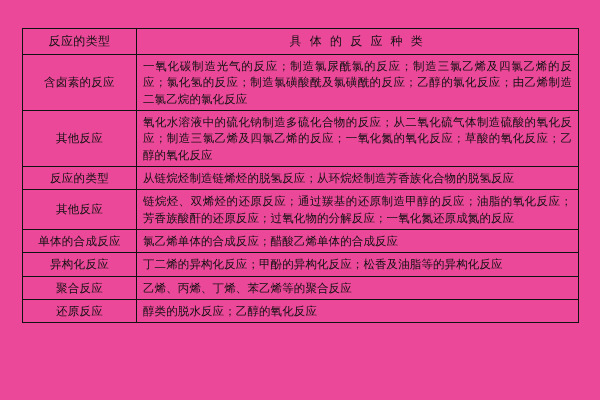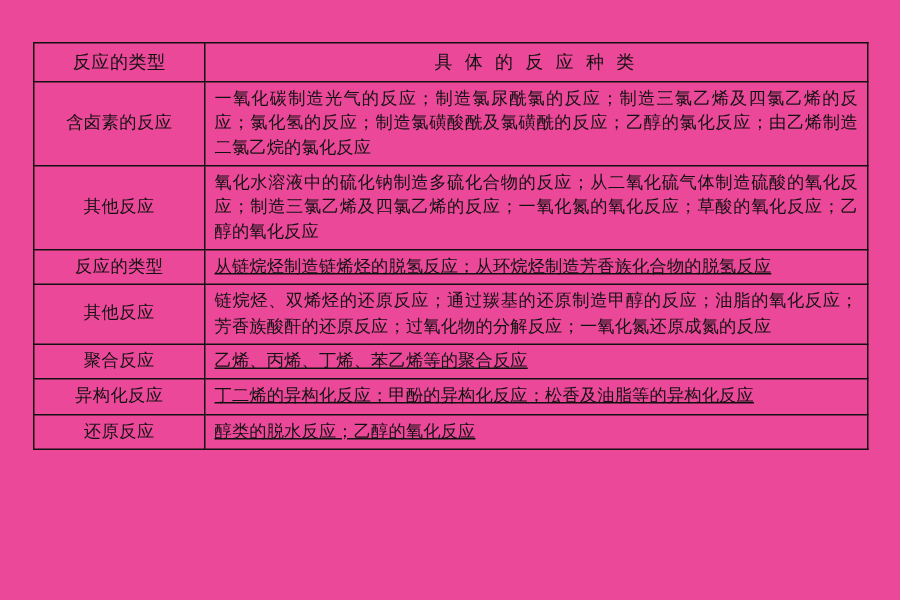--- a/index.html
+++ b/index.html
@@ -57,21 +57,20 @@
   }
   td.desc-cell {
     text-align: justify;
     text-justify: inter-ideograph;
     text-align-last: left;
     letter-spacing: 0.1px;
     margin-left: 12px;
   }
   td.desc-cell.one-line {
     text-align: left;
-    text-decoration: underline;
   }
 </style>
 </head>
 <body>
 
 <div class="page">
   <table class="reaction-table">
     <colgroup>
       <col class="c1">
       <col class="c2">
@@ -93,26 +92,30 @@
       </tr>
       <tr>
         <td class="type-cell">反应的类型</td>
         <td class="desc-cell one-line">从链烷烃制造链烯烃的脱氢反应；从环烷烃制造芳香族化合物的脱氢反应</td>
       </tr>
       <tr>
         <td class="type-cell">其他反应</td>
         <td class="desc-cell">链烷烃、双烯烃的还原反应；通过羰基的还原制造甲醇的反应；油脂的氧化反应；芳香族酸酐的还原反应；过氧化物的分解反应；一氧化氮还原成氮的反应</td>
       </tr>
       <tr>
-        <td class="type-cell">聚合反应</td>
-        <td class="desc-cell one-line">乙烯、丙烯、丁烯、苯乙烯等的聚合反应</td>
+        <td class="type-cell">单体的合成反应</td>
+        <td class="desc-cell one-line">氯乙烯单体的合成反应；醋酸乙烯单体的合成反应</td>
       </tr>
       <tr>
         <td class="type-cell">异构化反应</td>
         <td class="desc-cell one-line">丁二烯的异构化反应；甲酚的异构化反应；松香及油脂等的异构化反应</td>
+      </tr>
+      <tr>
+        <td class="type-cell">聚合反应</td>
+        <td class="desc-cell one-line">乙烯、丙烯、丁烯、苯乙烯等的聚合反应</td>
       </tr>
       <tr>
         <td class="type-cell">还原反应</td>
         <td class="desc-cell one-line">醇类的脱水反应；乙醇的氧化反应</td>
       </tr>
     </tbody>
   </table>
 </div>
 
 </body></html>

